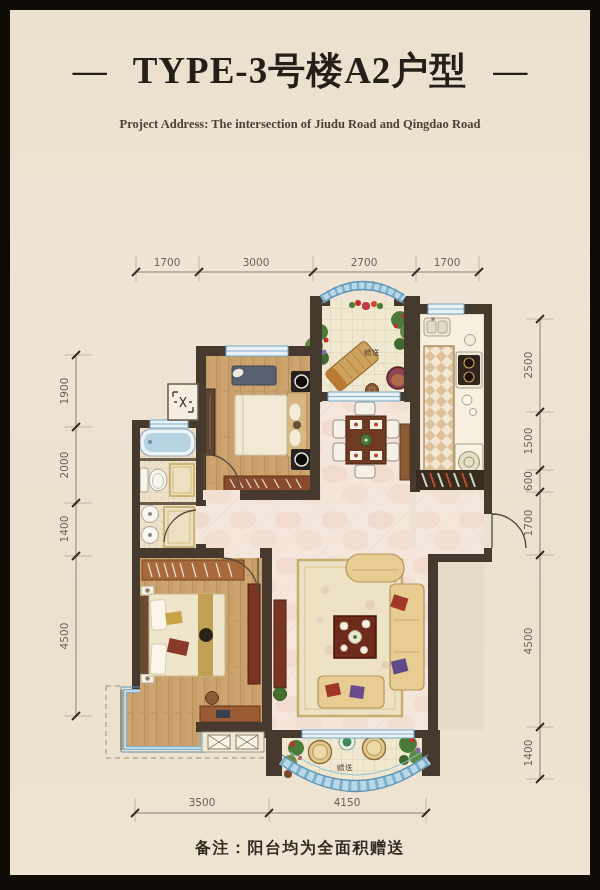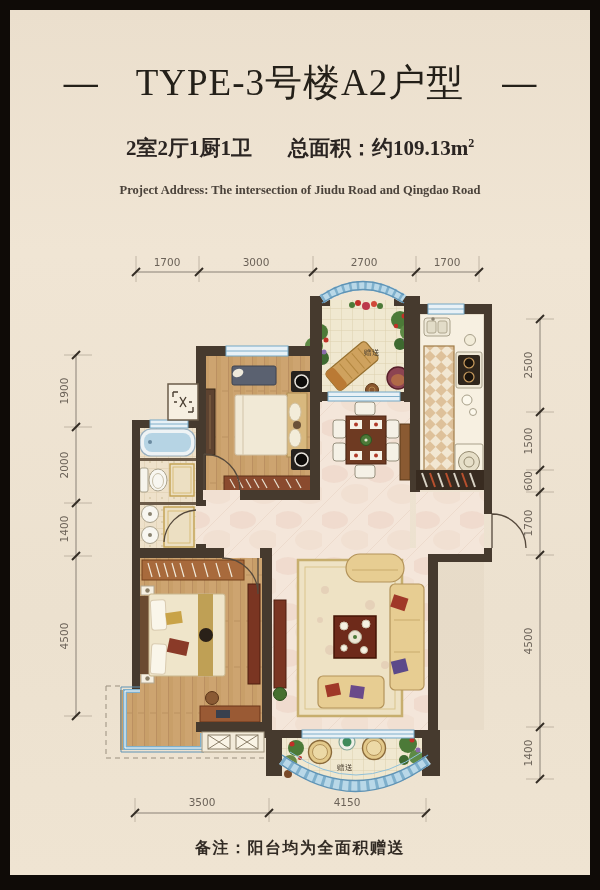--- a/index.html
+++ b/index.html
@@ -3,45 +3,41 @@
 <meta charset="utf-8">
 <style>
   html,body{margin:0;padding:0;background:#0f0b07;}
   .frame{box-sizing:border-box;width:600px;height:890px;padding:10px 10px 15px 10px;background:#0f0b07;}
   .canvas{position:relative;width:580px;height:865px;overflow:hidden;
     background:linear-gradient(180deg,#ebdfcd 0%,#f0e5d4 28%,#ece1cf 70%,#efe4d2 100%);
     font-family:"Liberation Serif","DejaVu Serif",serif;}
   .header{position:absolute;top:0;left:0;right:0;text-align:center;}
   .title-row{margin-top:36px;display:flex;justify-content:center;align-items:center;gap:26px;color:#242019;}
   .title-row .dash{font-size:34px;font-weight:700;line-height:1;}
-  .page-title{font-size:37px;margin:12px;font-weight:400;letter-spacing:1px;color:#242019;}
+  .page-title{font-size:37px;margin:0;font-weight:700;letter-spacing:1px;color:#242019;}
   .specs{margin-top:14px;font-size:21px;font-weight:700;color:#2b2522;display:flex;justify-content:center;gap:36px;}
   .specs sup{font-size:12px;}
   .company{margin-top:24px;font-size:23px;color:#3d3630;letter-spacing:1.5px;}
   .address{margin-top:21px;font-size:12.5px;font-weight:700;color:#4a423a;}
   .note{position:absolute;left:0;right:0;top:828px;text-align:center;font-size:16px;font-weight:700;color:#322b24;letter-spacing:1.5px;}
   svg.plan{position:absolute;left:0;top:0;width:580px;height:865px;}
   svg text.dim{font-family:"DejaVu Sans","Liberation Sans",sans-serif;font-size:10.5px;fill:#6b6258;}
   svg text.gift{font-family:"Liberation Serif",serif;font-size:7.5px;fill:#473c2e;letter-spacing:.5px;}
 </style>
 </head>
 <body>
 
 <div class="frame">
   <div class="canvas">
 
     <div class="header">
       <div class="title-row">
         <span class="dash">—</span>
         <h1 class="page-title">TYPE-3号楼A2户型</h1>
         <span class="dash">—</span>
-      </div>
-      <div class="specs">
-        <span>2室2厅1厨1卫</span>
-        <span><span>总面积：约109.13m</span><sup>2</sup></span>
       </div>
       <div class="address">Project Address: The intersection of Jiudu Road and Qingdao Road</div>
     </div>
 
     <svg class="plan" viewBox="10 10 580 865" xmlns="http://www.w3.org/2000/svg">
       <defs>
         <pattern id="wood" width="12" height="46" patternUnits="userSpaceOnUse">
           <rect width="12" height="46" fill="#cda470"></rect>
           <rect x="1" width="4" height="46" fill="#c49a63" opacity=".55"></rect>
           <line x1="0" y1="0" x2="0" y2="46" stroke="#b3885a" stroke-width="1.4"></line>

